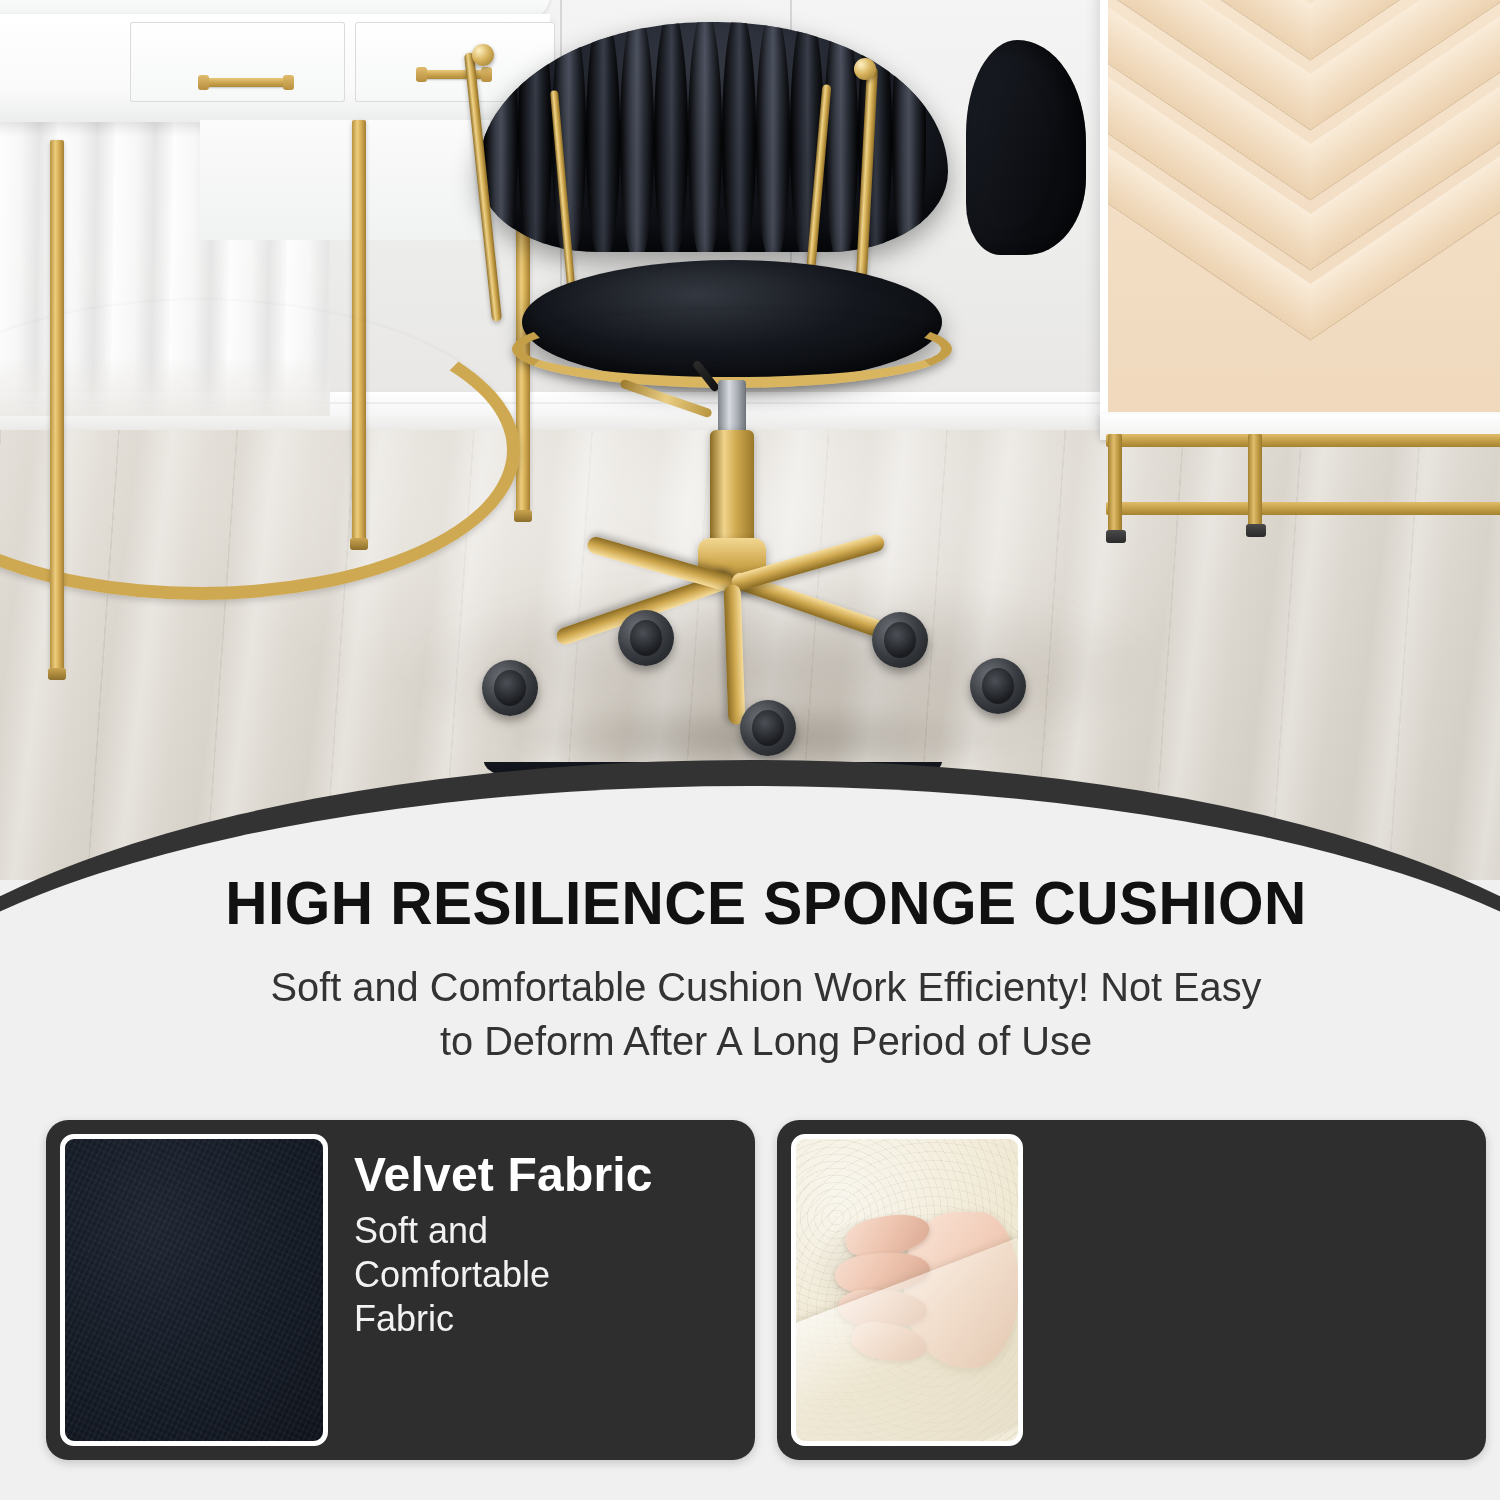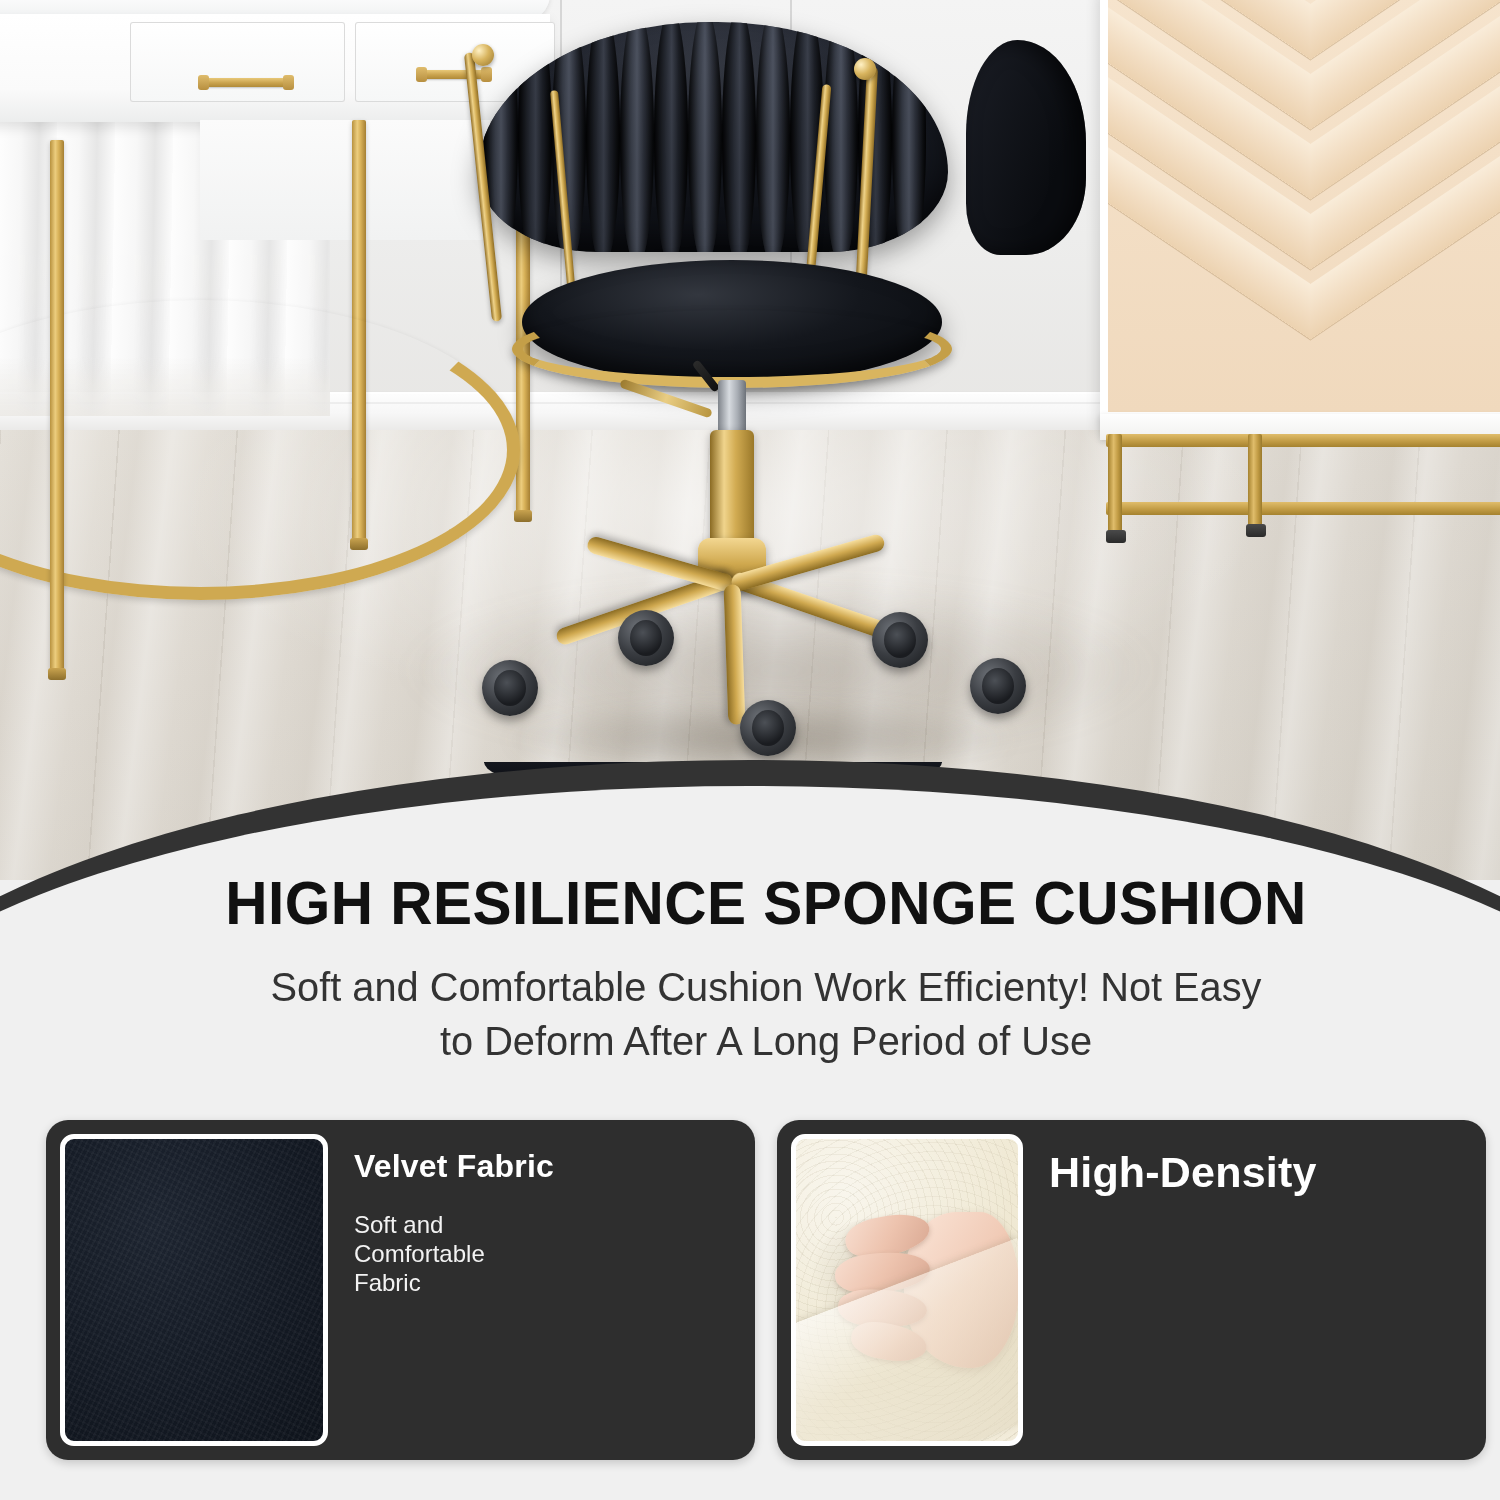--- a/index.html
+++ b/index.html
@@ -401,26 +401,26 @@
     border-radius:46% 34% 40% 56% / 42% 48% 52% 48%;
     background:linear-gradient(122deg,#fbe6d9,#f0c9b4 55%,#dcab94 100%);
     box-shadow:0 3px 8px rgba(120,80,60,.25);
   }
 
   .card-text{
     flex:1; padding:16px 10px 10px 26px;
     display:flex; flex-direction:column;
   }
   .card-title{
-    color:#ffffff; font-size:32px; font-weight:700; line-height:1.06;
+    color:#ffffff; font-size:48px; font-weight:700; line-height:1.06;
     letter-spacing:.2px;
   }
   .card-body{
-    color:#f2f2f2; font-size:24px; font-weight:400; line-height:1.22;
-    margin-top:26px;
+    color:#f2f2f2; font-size:36px; font-weight:400; line-height:1.22;
+    margin-top:8px;
   }
   .card.right .card-title{ font-size:43px; }
   .card.right .card-body{ font-size:31px; margin-top:18px; }
   .card.right .swatch{ width:232px; flex:0 0 232px; }
 </style>
 </head>
 <body>
 
 <div id="stage">
 
@@ -574,21 +574,20 @@
             <div class="palm"></div>
             <div class="finger" style="left:0%;  top:6%;  width:52%; height:23%; transform:rotate(-11deg);"></div>
             <div class="finger" style="left:-6%; top:28%; width:58%; height:23%; transform:rotate(-5deg);"></div>
             <div class="finger" style="left:-4%; top:50%; width:54%; height:22%; transform:rotate(3deg);"></div>
             <div class="finger" style="left:4%;  top:70%; width:46%; height:21%; transform:rotate(10deg);"></div>
           </div>
           <div class="sponge-edge"></div>
         </div>
         <div class="card-text">
           <div class="card-title">
-            <div>High-Density</div>
           </div>
           <div class="card-body">
           </div>
         </div>
       </div>
 
     </div>
   </div>
 </div>
 

